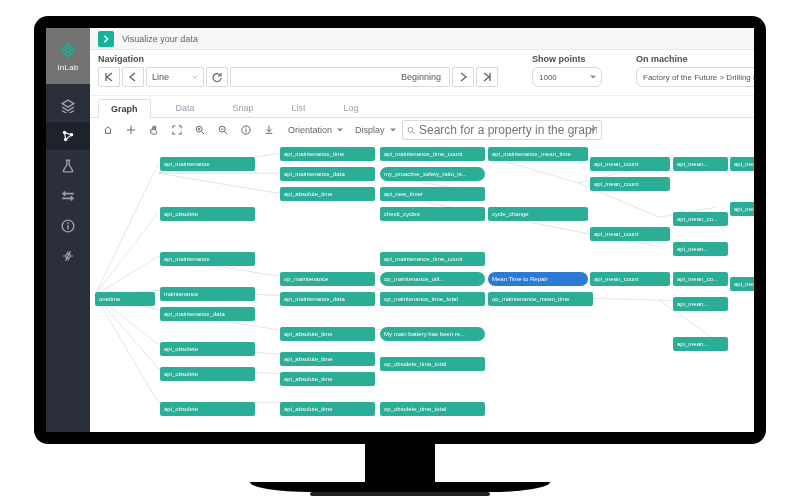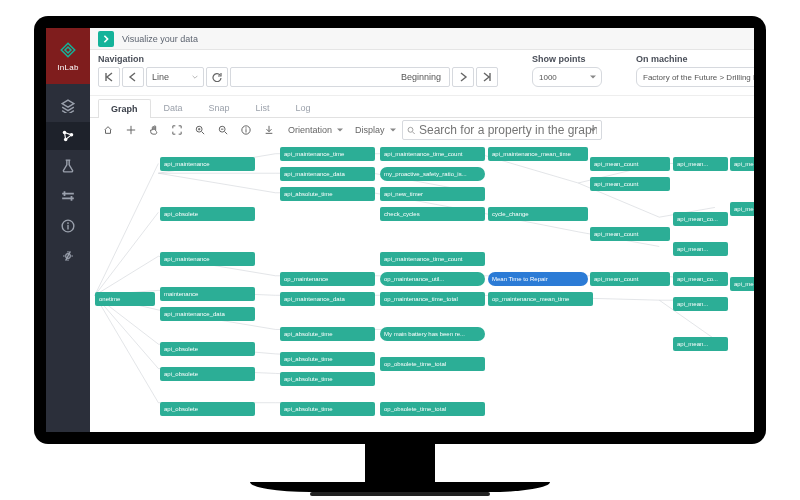--- a/index.html
+++ b/index.html
@@ -6,21 +6,21 @@
   body { font-family: -apple-system, "Segoe UI", sans-serif; font-size: 9px; background: #fff; }
   .monitor { width: 800px; height: 500px; position: relative; }
   .bezel { position: absolute; left: 34px; top: 16px; right: 34px; bottom: 56px; background: #000; border-radius: 14px; padding: 12px; }
   .screen { width: 100%; height: 100%; background: #fff; position: relative; overflow: hidden; }
   .stand-neck { position: absolute; bottom: 16px; left: 50%; transform: translateX(-50%); width: 70px; height: 40px; background: #000; }
   .stand-base { position: absolute; bottom: 8px; left: 50%; transform: translateX(-50%); width: 300px; height: 10px; background: #000; border-radius: 0 0 60px 60px / 0 0 10px 10px; }
   .stand-foot { position: absolute; bottom: 4px; left: 50%; transform: translateX(-50%); width: 180px; height: 4px; background: #222; border-radius: 2px; }
 
   
   .rail { position: absolute; left: 0; top: 0; bottom: 0; width: 44px; background: #2b2f3a; display: flex; flex-direction: column; align-items: center; color: #9aa0ac; }
-  .rail .brand { width: 44px; height: 56px; background: #7f1d1d; display: flex; flex-direction: column; align-items: center; justify-content: center; gap: 2px; color: #fff; }
+  .rail .brand { width: 44px; height: 56px; background: #737373; display: flex; flex-direction: column; align-items: center; justify-content: center; gap: 2px; color: #fff; }
   .rail .brand svg { width: 18px; height: 18px; }
   .rail .brand span { font-size: 8px; letter-spacing: .3px; }
   .rail-icons { display: flex; flex-direction: column; gap: 2px; padding-top: 8px; width: 100%; align-items: center; }
   .rail-icons .ricon { width: 44px; height: 28px; display: flex; align-items: center; justify-content: center; cursor: pointer; }
   .rail-icons .ricon.active { background: #1e222b; color: #fff; }
 
   
   .header { position: absolute; left: 44px; top: 0; right: 0; height: 22px; background: #f7f7f7; display: flex; align-items: center; gap: 8px; padding: 0 8px; border-bottom: 1px solid #e5e5e5; }
   .header .chev-badge { width: 16px; height: 16px; background: #14b39a; border-radius: 2px; display: flex; align-items: center; justify-content: center; color: #fff; }
   .header .title { color: #5d6470; font-size: 9px; }
@@ -33,21 +33,21 @@
   .btn { height: 20px; min-width: 20px; padding: 0 5px; border: 1px solid #d6d9de; background: #fff; display: flex; align-items: center; justify-content: center; border-radius: 2px; color: #555; cursor: pointer; gap: 3px; }
   .btn.wide { min-width: 58px; justify-content: space-between; }
   .btn.txt { padding: 0 8px; }
   .sel { height: 20px; border: 1px solid #d6d9de; background: #fff; border-radius: 6px; padding: 0 18px 0 6px; display: flex; align-items: center; color: #555; position: relative; cursor: pointer; }
   .sel::after { content: ""; position: absolute; right: 5px; top: 50%; border: 3px solid transparent; border-top-color: #888; transform: translateY(-25%); }
   .sel.sm { width: 70px; }
   .sel.lg { width: 260px; }
   .sel .selval { white-space: nowrap; overflow: hidden; text-overflow: ellipsis; font-size: 8px; }
 
   
-  .tabs { position: absolute; left: 44px; top: 68px; right: 0; height: 22px; display: flex; align-items: flex-end; padding: 0 8px; border-bottom: 1px solid #e1e1e1; gap: 0; }
+  .tabs { position: absolute; left: 44px; top: 68px; right: 0; height: 22px; display: flex; align-items: flex-end; padding: 0 8px; border-bottom: 1px solid #e1e1e1; gap: 12px; }
   .tab { padding: 4px 12px; font-size: 9px; color: #9ba1ab; cursor: pointer; border: 1px solid transparent; border-bottom: none; }
   .tab.active { color: #3a3f49; font-weight: 600; border-color: #e1e1e1; background: #fff; position: relative; top: 1px; border-radius: 2px 2px 0 0; }
 
   
   .toolbar { position: absolute; left: 44px; top: 90px; right: 0; height: 24px; display: flex; align-items: center; gap: 3px; padding: 0 8px; }
   .toolbar .tbtn { width: 20px; height: 20px; display: flex; align-items: center; justify-content: center; color: #666; cursor: pointer; border-radius: 2px; }
   .toolbar .drop { height: 20px; padding: 0 14px 0 6px; color: #666; font-size: 9px; position: relative; display: flex; align-items: center; cursor: pointer; }
   .toolbar .drop::after { content: ""; position: absolute; right: 3px; top: 50%; border: 3px solid transparent; border-top-color: #888; transform: translateY(-25%); }
   .search { height: 20px; width: 200px; border: 1px solid #d6d9de; border-radius: 2px; display: flex; align-items: center; padding: 0 4px; color: #999; gap: 4px; position: relative; }
   .search input { border: none; outline: none; width: 100%; font-size: 12px; color: #555; }

